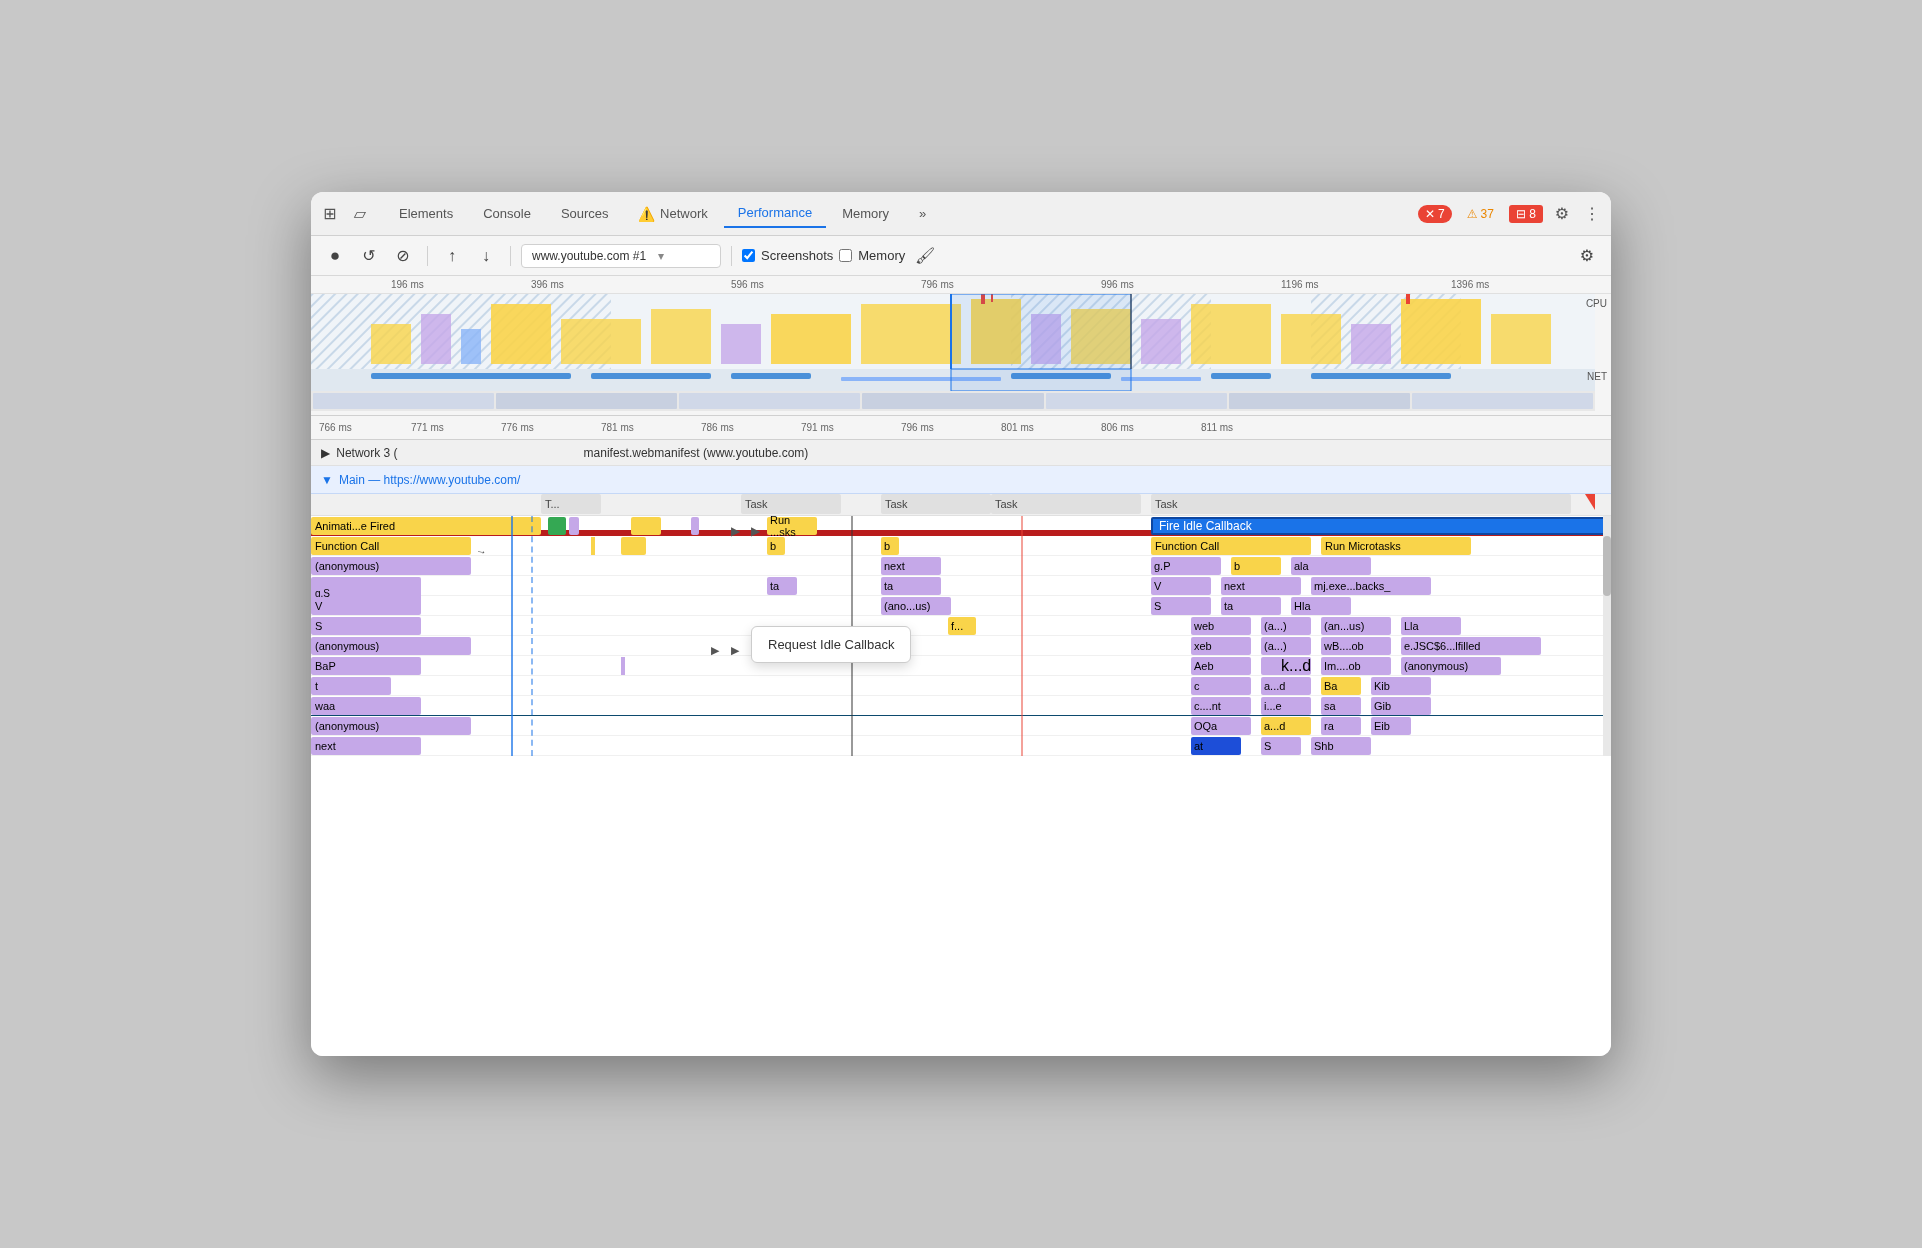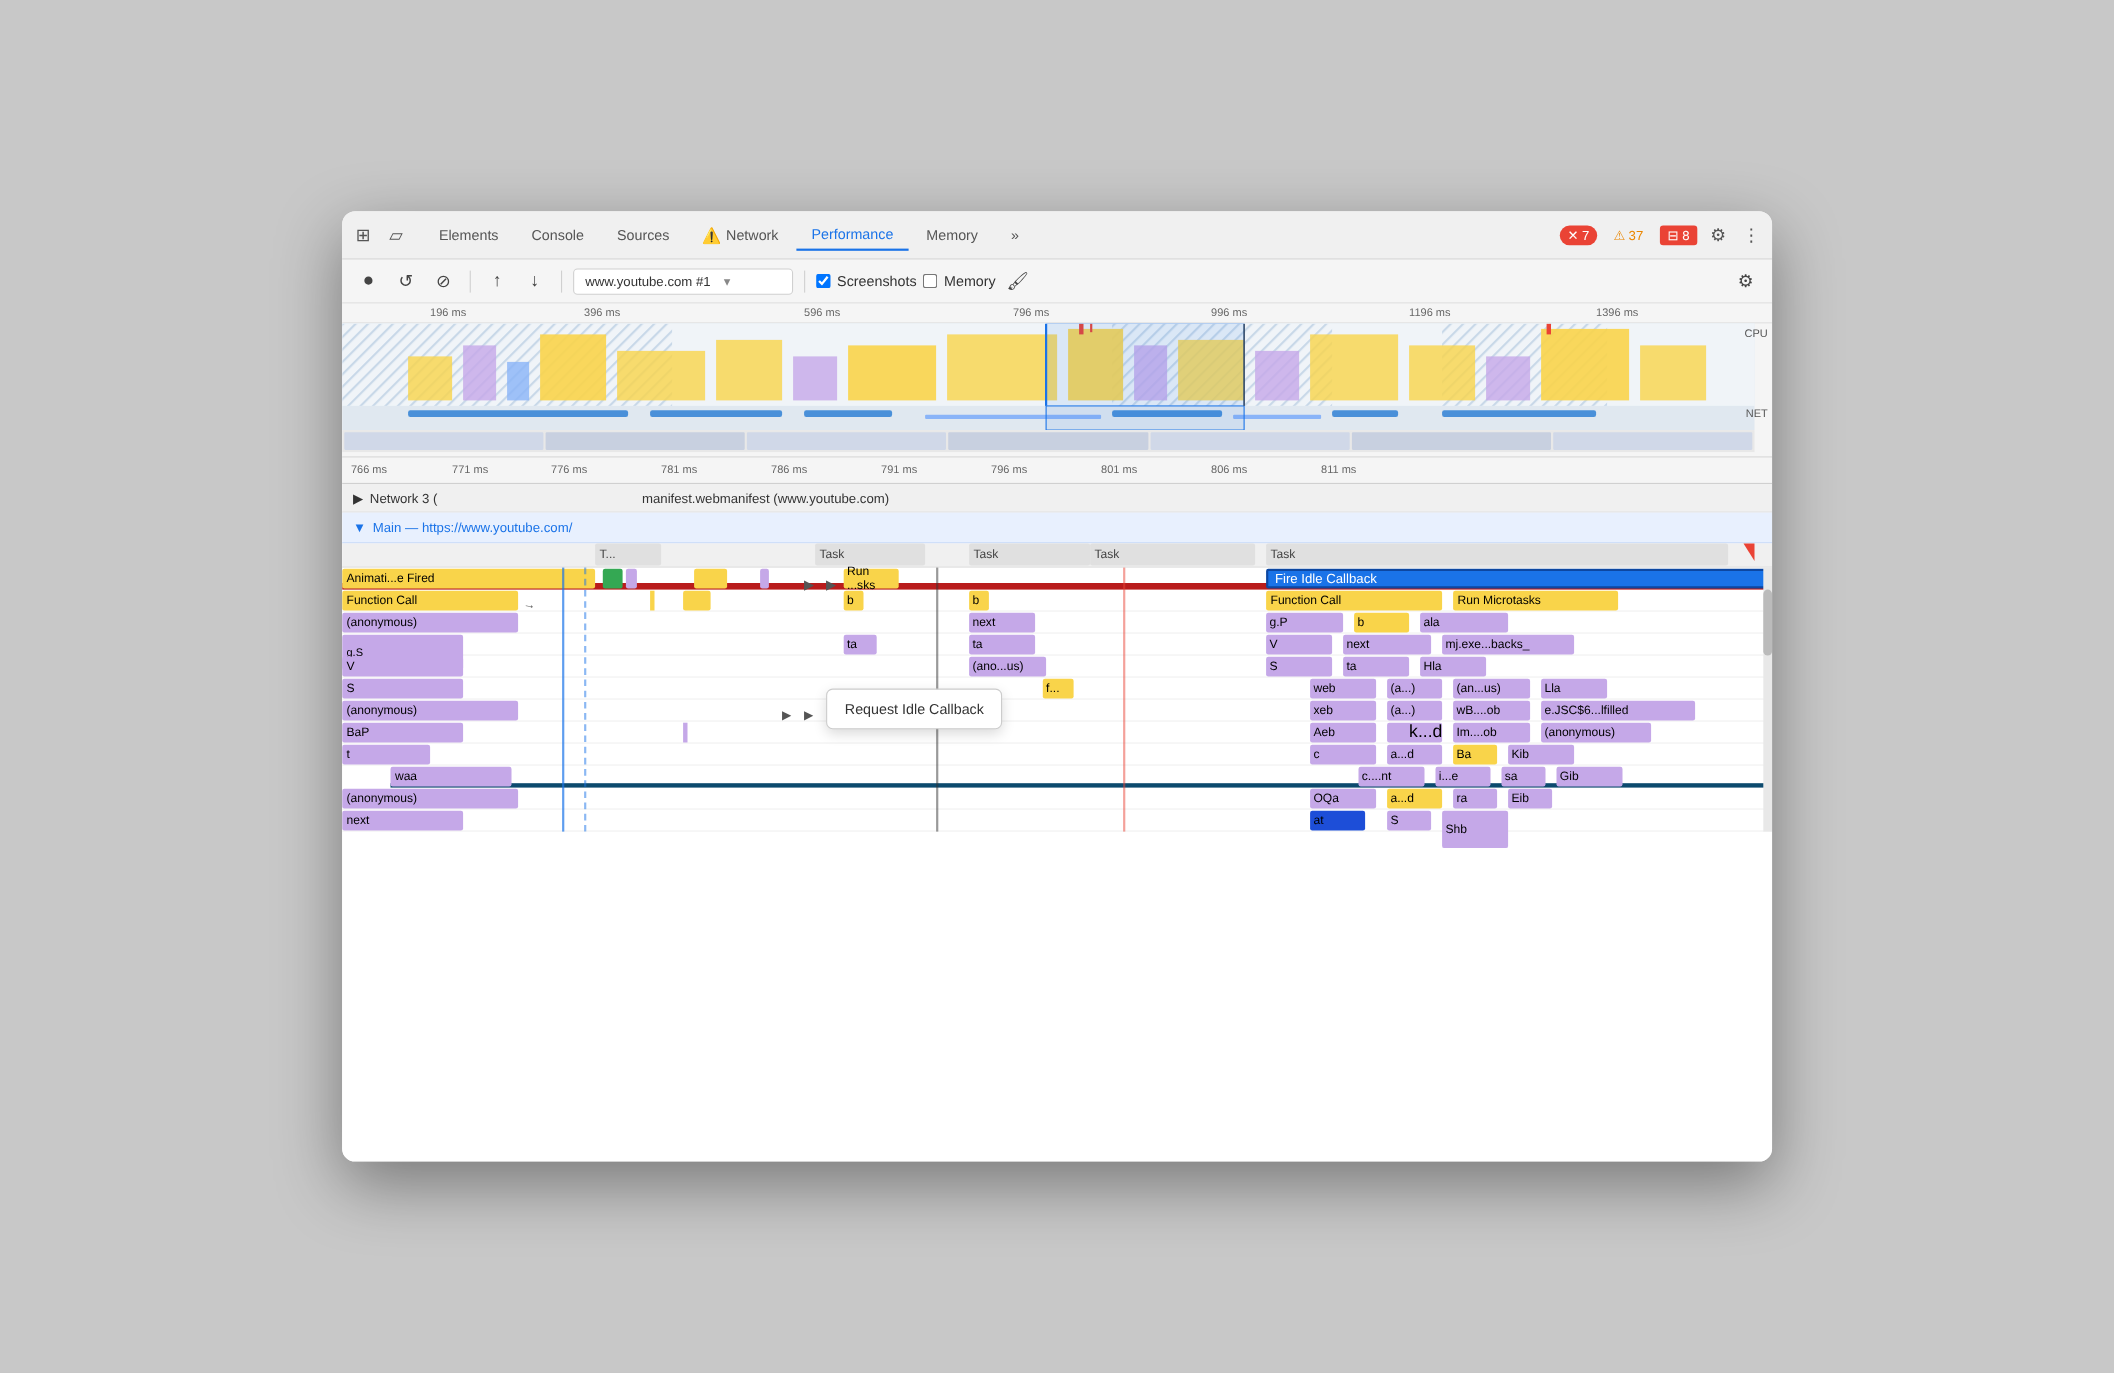--- a/index.html
+++ b/index.html
@@ -571,21 +571,21 @@
 
         <div style="height:20px;position:relative;border-bottom:1px solid #f0f0f0;">
           <div style="position:absolute;left:0;width:80px;height:18px;top:1px;background:#c5a8e8;display:flex;align-items:center;padding:0 4px;font-size:11px;border-radius:2px;">t</div>
 
           <div style="position:absolute;left:880px;width:60px;height:18px;top:1px;background:#c5a8e8;border-radius:2px;display:flex;align-items:center;padding:0 3px;font-size:11px;">c</div>
           <div style="position:absolute;left:950px;width:50px;height:18px;top:1px;background:#c5a8e8;border-radius:2px;display:flex;align-items:center;padding:0 3px;font-size:11px;">a...d</div>
           <div style="position:absolute;left:1010px;width:40px;height:18px;top:1px;background:#f9d44a;border-radius:2px;display:flex;align-items:center;padding:0 3px;font-size:11px;">Ba</div>
           <div style="position:absolute;left:1060px;width:60px;height:18px;top:1px;background:#c5a8e8;border-radius:2px;display:flex;align-items:center;padding:0 3px;font-size:11px;">Kib</div>
         </div>
 
-        <div style="height:20px;position:relative;border-bottom:4px solid #0c4a6e;margin-left:44px;">
+        <div style="height:20px;position:relative;border-bottom:1px solid #0c4a6e;">
           <div style="position:absolute;left:0;width:110px;height:18px;top:1px;background:#c5a8e8;display:flex;align-items:center;padding:0 4px;font-size:11px;border-radius:2px;">waa</div>
 
           <div style="position:absolute;left:880px;width:60px;height:18px;top:1px;background:#c5a8e8;border-radius:2px;display:flex;align-items:center;padding:0 3px;font-size:11px;">c....nt</div>
           <div style="position:absolute;left:950px;width:50px;height:18px;top:1px;background:#c5a8e8;border-radius:2px;display:flex;align-items:center;padding:0 3px;font-size:11px;">i...e</div>
           <div style="position:absolute;left:1010px;width:40px;height:18px;top:1px;background:#c5a8e8;border-radius:2px;display:flex;align-items:center;padding:0 3px;font-size:11px;">sa</div>
           <div style="position:absolute;left:1060px;width:60px;height:18px;top:1px;background:#c5a8e8;border-radius:2px;display:flex;align-items:center;padding:0 3px;font-size:11px;">Gib</div>
         </div>
 
         <div style="height:20px;position:relative;border-bottom:1px solid #f0f0f0;">
           <div style="position:absolute;left:0;width:160px;height:18px;top:1px;background:#c5a8e8;display:flex;align-items:center;padding:0 4px;font-size:11px;border-radius:2px;">(anonymous)</div>
@@ -594,21 +594,21 @@
           <div style="position:absolute;left:950px;width:50px;height:18px;top:1px;background:#f9d44a;border-radius:2px;display:flex;align-items:center;padding:0 3px;font-size:11px;">a...d</div>
           <div style="position:absolute;left:1010px;width:40px;height:18px;top:1px;background:#c5a8e8;border-radius:2px;display:flex;align-items:center;padding:0 3px;font-size:11px;">ra</div>
           <div style="position:absolute;left:1060px;width:40px;height:18px;top:1px;background:#c5a8e8;border-radius:2px;display:flex;align-items:center;padding:0 3px;font-size:11px;">Eib</div>
         </div>
 
         <div style="height:20px;position:relative;border-bottom:1px solid #f0f0f0;">
           <div style="position:absolute;left:0;width:110px;height:18px;top:1px;background:#c5a8e8;display:flex;align-items:center;padding:0 4px;font-size:11px;border-radius:2px;">next</div>
 
           <div style="position:absolute;left:880px;width:50px;height:18px;top:1px;background:#1d4ed8;border-radius:2px;display:flex;align-items:center;padding:0 3px;font-size:11px;">at</div>
           <div style="position:absolute;left:950px;width:40px;height:18px;top:1px;background:#c5a8e8;border-radius:2px;display:flex;align-items:center;padding:0 3px;font-size:11px;">S</div>
-          <div style="position:absolute;left:1000px;width:60px;height:34px;top:1px;background:#c5a8e8;border-radius:2px;display:flex;align-items:center;padding:0 3px;font-size:11px;">Shb</div>
+          <div style="position:absolute;left:1000px;width:60px;height:18px;top:1px;background:#c5a8e8;border-radius:2px;display:flex;align-items:center;padding:0 3px;font-size:11px;">Shb</div>
         </div>
 
         <div class="vertical-line" style="left:200px;opacity:0.7;"></div>
         <div style="position:absolute;left:220px;top:0;bottom:0;width:1px;border-left:2px dashed #1a73e8;opacity:0.5;"></div>
         <div class="vertical-line" style="left:540px;opacity:0.5;background:#333;"></div>
         <div class="vertical-line" style="left:710px;opacity:0.5;background:#ea4335;"></div>
 
         <div style="position:absolute;right:0;top:0;bottom:0;width:8px;background:#e8e8e8;">
           <div style="width:8px;height:60px;background:#bbb;border-radius:4px;margin-top:20px;"></div>
         </div>

